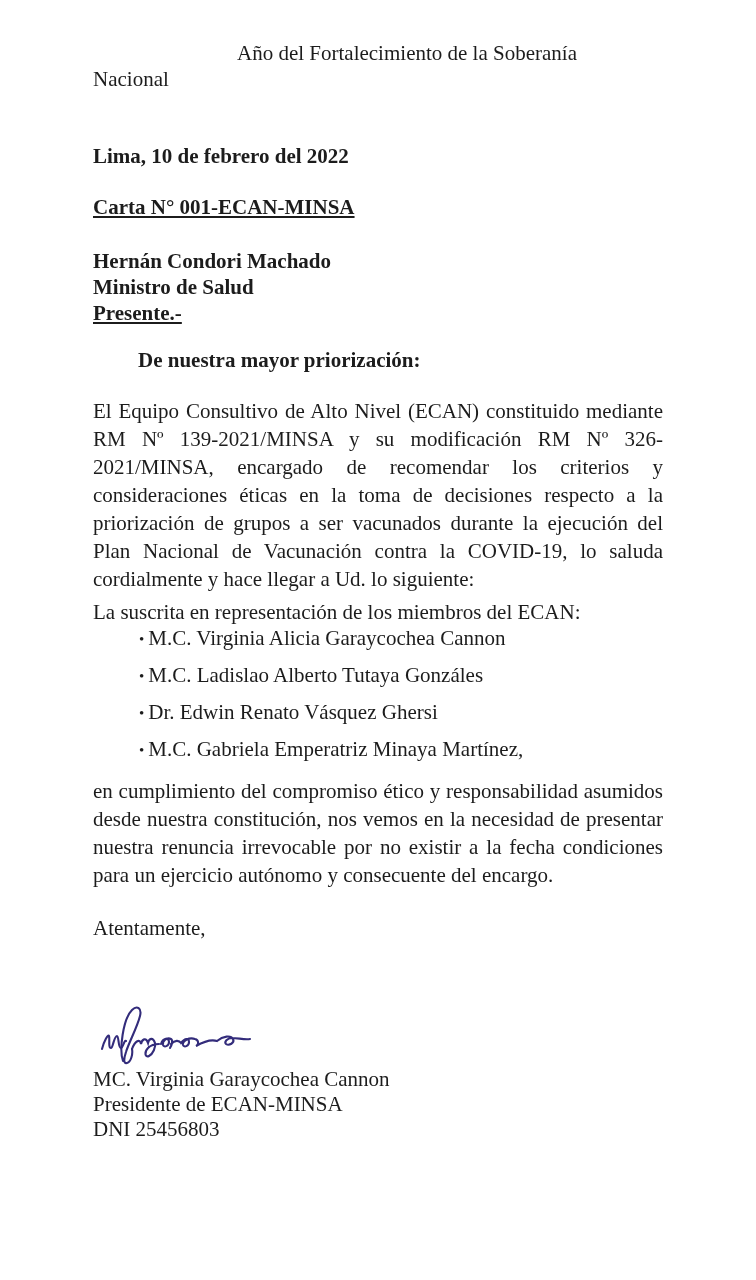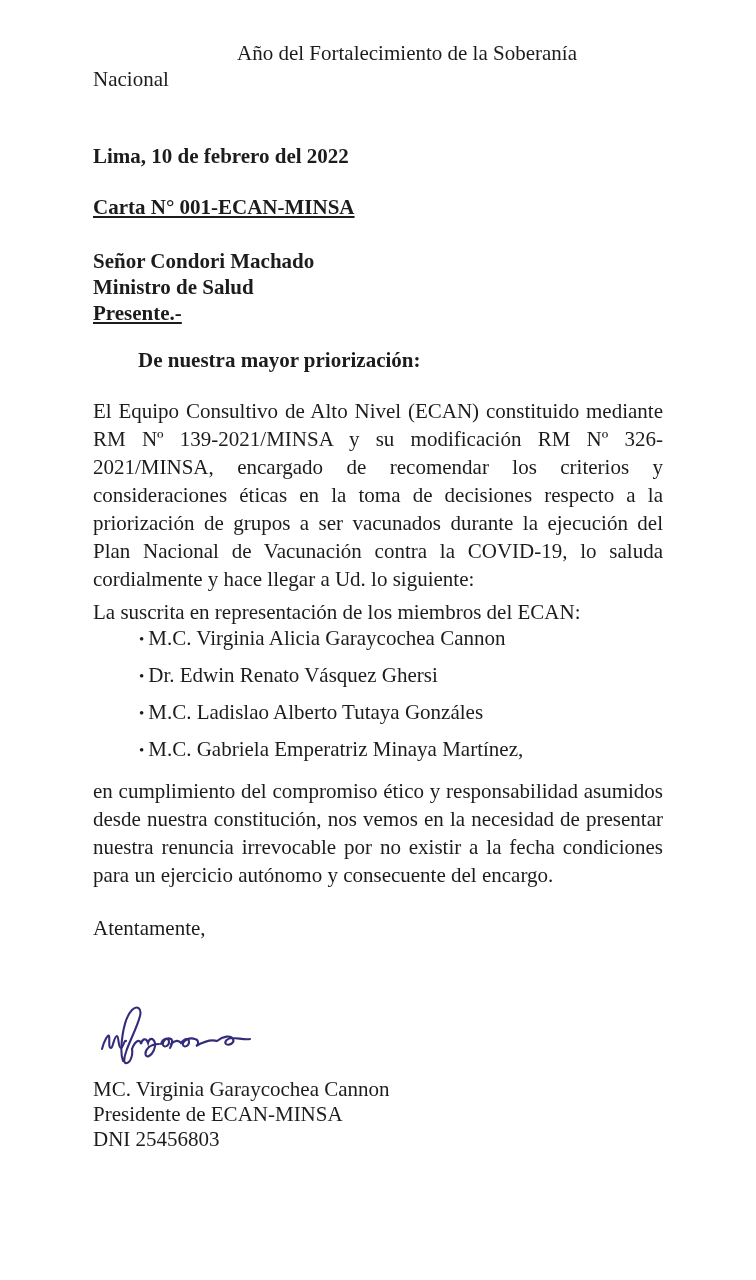--- a/index.html
+++ b/index.html
@@ -33,54 +33,54 @@
   .body-par{margin-top:24px;text-align:justify;line-height:28px;}
   .list-intro{margin-top:6px;}
   .members{list-style:none;margin:0;padding:0;}
   .member{margin-top:10px;padding-left:46px;}
   .member:first-child{margin-top:0;}
   .bullet{font-size:15px;margin-right:4px;vertical-align:1px;}
   .par2{margin-top:14px;}
   .closing{margin-top:26px;}
   .signature-block{margin-top:62px;}
   .sig-svg{display:block;margin-left:6px;}
-  .signer{margin-top:10px;line-height:25px;}
+  .signer{margin-top:0;line-height:25px;}
 </style>
 </head>
 <body>
 
 <div class="page">
 
   <div>
     <p class="year-motto-line1">Año del Fortalecimiento de la Soberanía</p>
     <p class="year-motto-line2">Nacional</p>
   </div>
 
   <p class="date-line">Lima, 10 de febrero del 2022</p>
 
   <div class="ref-wrap" style="margin-top:25px;">
     <span class="reference-line" style="margin-top:0;">Carta N° 001-ECAN-MINSA</span>
   </div>
 
   <div class="recipient">
-    <p>Señor Condori Machado</p>
+    <p>Hernán Condori Machado</p>
     <p>Ministro de Salud</p>
     <p><span class="presente">Presente.-</span></p>
   </div>
 
   <p class="greeting">De nuestra mayor priorización:</p>
 
   <p class="body-par">El Equipo Consultivo de Alto Nivel (ECAN) constituido mediante RM Nº 139-2021/MINSA y su modificación RM Nº 326-2021/MINSA, encargado de recomendar los criterios y consideraciones éticas en la toma de decisiones respecto a la priorización de grupos a ser vacunados durante la ejecución del Plan Nacional de Vacunación contra la COVID-19, lo saluda cordialmente y hace llegar a Ud. lo siguiente:</p>
 
   <p class="list-intro">La suscrita en representación de los miembros del ECAN:</p>
 
   <ul class="members">
     <li class="member"><span class="bullet">•</span><span>M.C. Virginia Alicia Garaycochea Cannon</span></li>
+    <li class="member"><span class="bullet">•</span><span>M.C. Ladislao Alberto Tutaya Gonzáles</span></li>
     <li class="member"><span class="bullet">•</span><span>Dr. Edwin Renato Vásquez Ghersi</span></li>
-    <li class="member"><span class="bullet">•</span><span>M.C. Ladislao Alberto Tutaya Gonzáles</span></li>
     <li class="member"><span class="bullet">•</span><span>M.C. Gabriela Emperatriz Minaya Martínez,</span></li>
   </ul>
 
   <p class="body-par par2">en cumplimiento del compromiso ético y responsabilidad asumidos desde nuestra constitución, nos vemos en la necesidad de presentar nuestra renuncia irrevocable por no existir a la fecha condiciones para un ejercicio autónomo y consecuente del encargo.</p>
 
   <p class="closing">Atentamente,</p>
 
   <div class="signature-block">
     <svg class="sig-svg" width="155" height="64" viewBox="0 0 155 64" fill="none">
       <g stroke="var(--ink)" stroke-width="2.1" stroke-linecap="round" fill="none">

